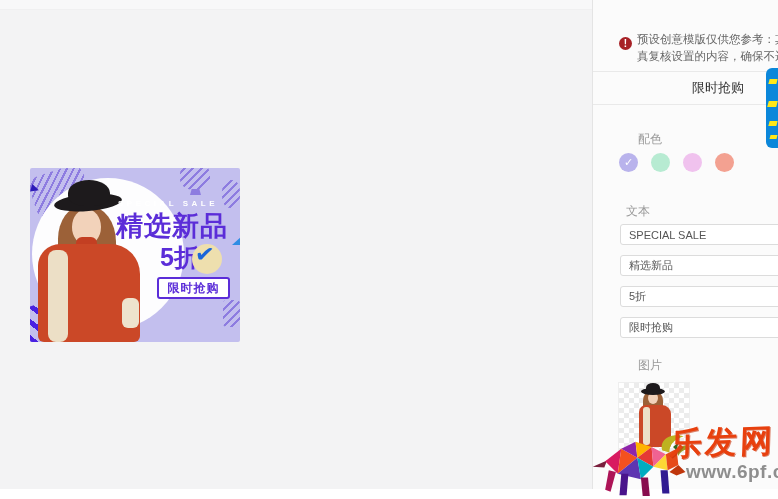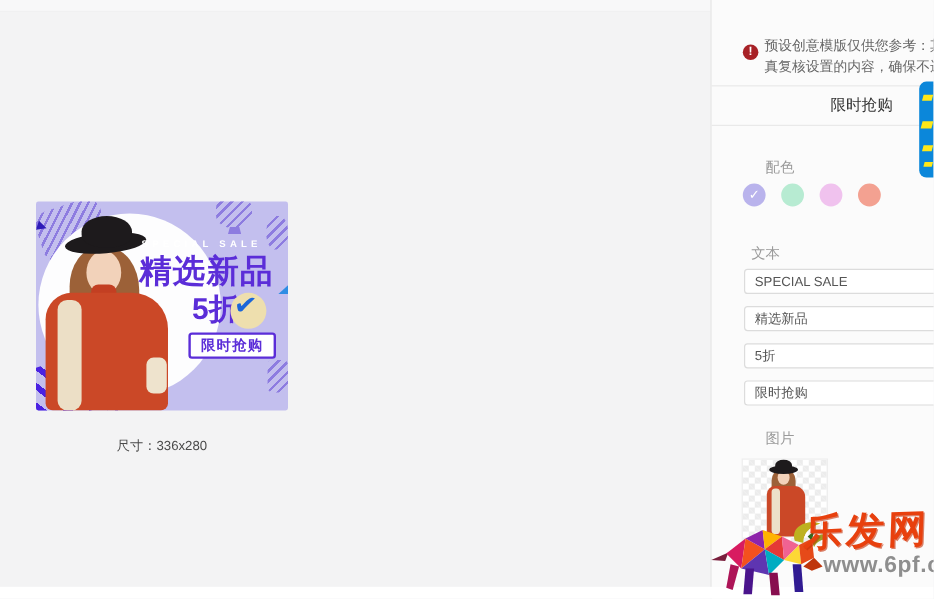--- a/index.html
+++ b/index.html
@@ -127,21 +127,20 @@
     </div>
 
     <div class="abs sp-sale">SPECIAL SALE</div>
     <div class="abs headline" style="color: rgb(91, 45, 216);">精选新品</div>
     <div class="abs discount" style="color: rgb(91, 45, 216);">5折</div>
     <div class="abs disc-badge"></div>
     <div class="abs disc-check">✔</div>
     <div class="abs cta-box" style="color: rgb(91, 45, 216);">限时抢购</div>
   </div>
 
-  <div class="abs size-label">尺寸：336x280</div>
 
   <div class="abs panel">
     <div class="abs warn-icon">!</div>
     <div class="abs warn-text">
       <div>预设创意模版仅供您参考：其中以＊标</div>
       <div>真复核设置的内容，确保不违法侵权。</div>
     </div>
 
     <div class="abs tab-row">
       <span>限时抢购</span>

